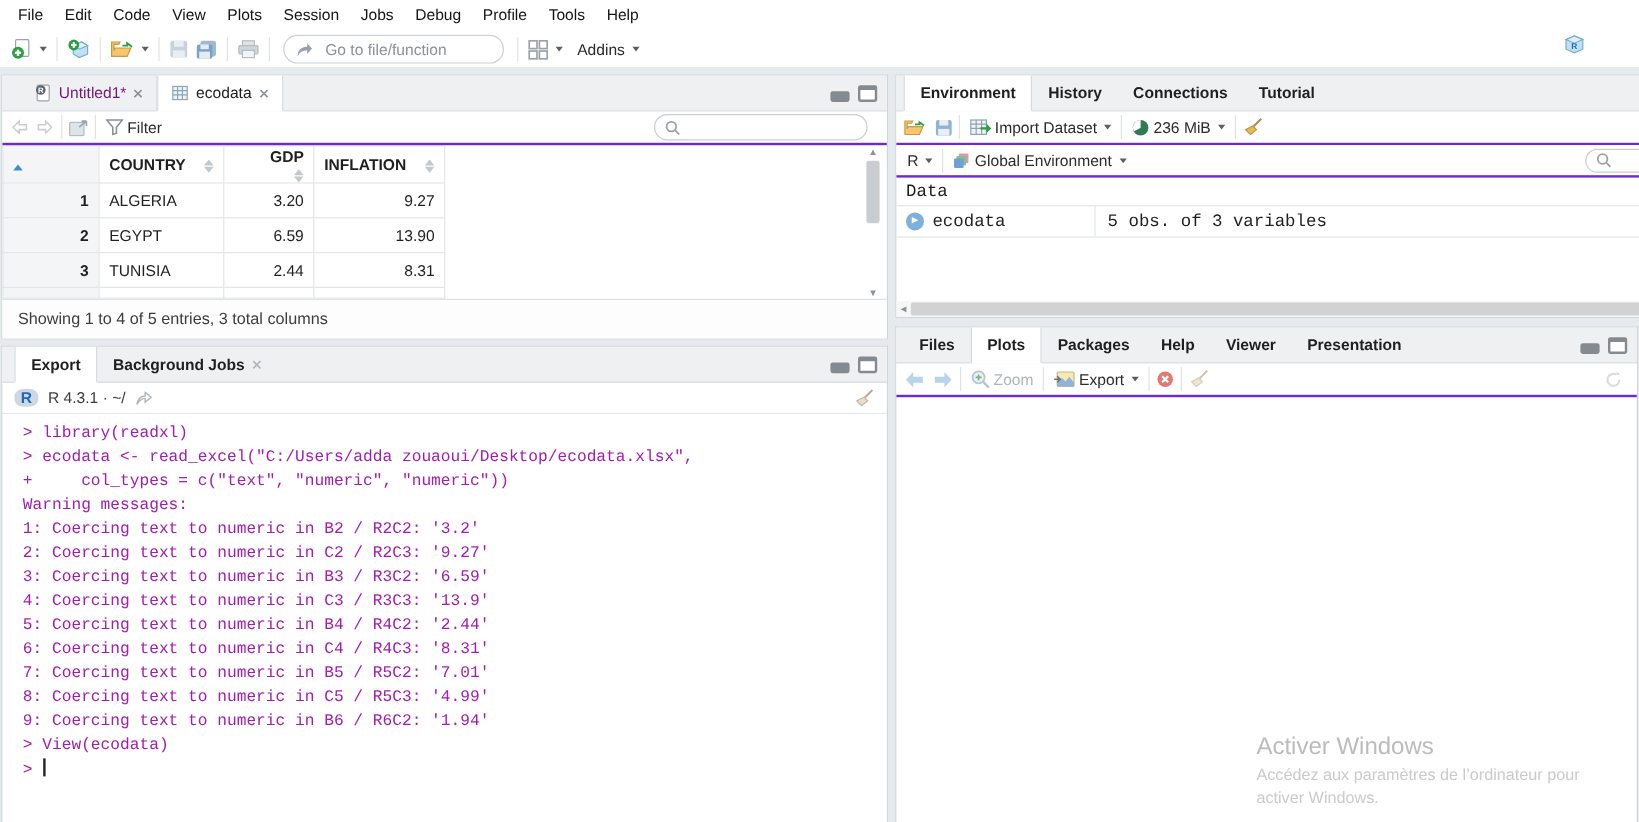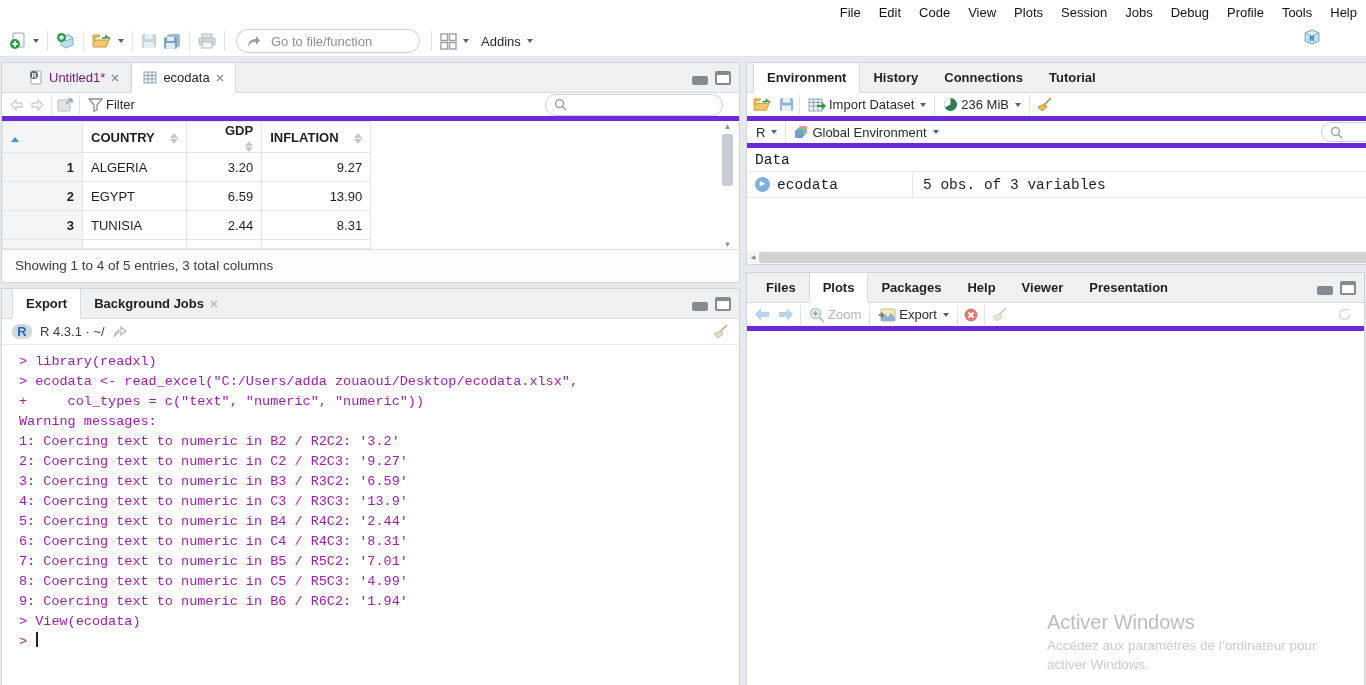--- a/index.html
+++ b/index.html
@@ -1,21 +1,21 @@
 <!DOCTYPE html>
 <html><head>
 <meta charset="utf-8">
 <style>
   * { margin:0; padding:0; box-sizing:border-box; }
   html,body { width:1366px; height:685px; overflow:hidden; }
   body { font-family:"Liberation Sans", sans-serif; background:#e7eaec; color:#1f1f1f; position:relative; }
 
   
   #topchrome { position:absolute; left:0; top:0; width:1366px; height:57px; background:#fff; border-bottom:1px solid #e2e5e7; }
-  #menubar { height:25px; display:flex; align-items:center; padding-left:6px;justify-content:flex-end; }
+  #menubar { height:25px; display:flex; align-items:center; padding-left:6px; }
   .menu-item { font-size:13px; padding:0 9px; color:#141414; cursor:default; }
   #maintoolbar { height:32px; display:flex; align-items:center; padding-left:6px; }
   .tbtn { display:inline-flex; align-items:center; gap:3px; padding:2px 3px; border-radius:3px; }
   .sep { width:1px; height:20px; background:#e0e3e6; margin:0 5px; flex:none; }
   .caret { width:0; height:0; border-left:3.5px solid transparent; border-right:3.5px solid transparent; border-top:4px solid #5a5f63; display:inline-block; margin-left:3px; }
   .ic { display:inline-block; vertical-align:middle; }
   #goto-box { display:flex; align-items:center; gap:10px; width:184px; height:24px; border:1px solid #ccd1d5; border-radius:12px; padding:0 10px; margin:0 6px; background:#fff; }
   #goto-box span.ph { font-size:13px; color:#8b9197; }
   #addins-label, #project-label { font-size:13px; color:#2a2a2a; }
   #project-btn { position:absolute; right:10px; top:28px; display:inline-flex; align-items:center; gap:23px;flex-direction:column; }
@@ -28,21 +28,21 @@
   #plots-pane   { left:746px; top:272px; width:619px; height:413px; border-bottom:none; }
 
   .tabstrip { height:30px; background:#eef0f2; border-bottom:1px solid #d6dbde; display:flex; align-items:stretch; position:relative; }
   .tab { display:flex; align-items:center; gap:6px; padding:0 11px; font-size:13px; border-right:1px solid #dde1e4; color:#1f1f1f; }
   .tab.tool { font-weight:bold; border-right:none; padding:0 13px; }
   .tab.active { background:#fff; border-right:1px solid #d6dbde; border-left:1px solid #d6dbde; margin-bottom:-1px; border-bottom:1px solid #fff; }
   .winbtns { position:absolute; right:8px; top:8px; display:flex; gap:7px; align-items:center; }
   .btn-min { width:16px; height:9px; margin-top:5px; background:#848b90; border-radius:2px; }
   .btn-max { width:16px; height:14px; border:2px solid #848b90; border-top:4px solid #848b90; border-radius:2px; background:#fff; }
 
-  .toolrow { height:28px; display:flex; align-items:center; padding:0 6px; background:#fff; border-bottom:5px solid #6d28d9; font-size:13px; position:relative; }
+  .toolrow { height:28px; display:flex; align-items:center; padding:0 6px; background:#fff; border-bottom:2px solid #6d28d9; font-size:13px; position:relative; }
   .lbl { color:#2b2b2b; }
 
   
   .searchbox { display:flex; align-items:center; gap:5px; height:22px; border:1px solid #c9ced3; border-radius:11px; background:#fff; padding:0 8px; }
 
   
   #dtable { font-size:13px; border-collapse:collapse; }
   #dtable th, #dtable td { border:1px solid #e3e6e8; height:29px; padding:0 8px; white-space:nowrap; }
   #dtable th { height:31px; font-weight:bold; text-align:left; background:#fff; }
   #dtable td.num, #dtable th.num { text-align:right; }

